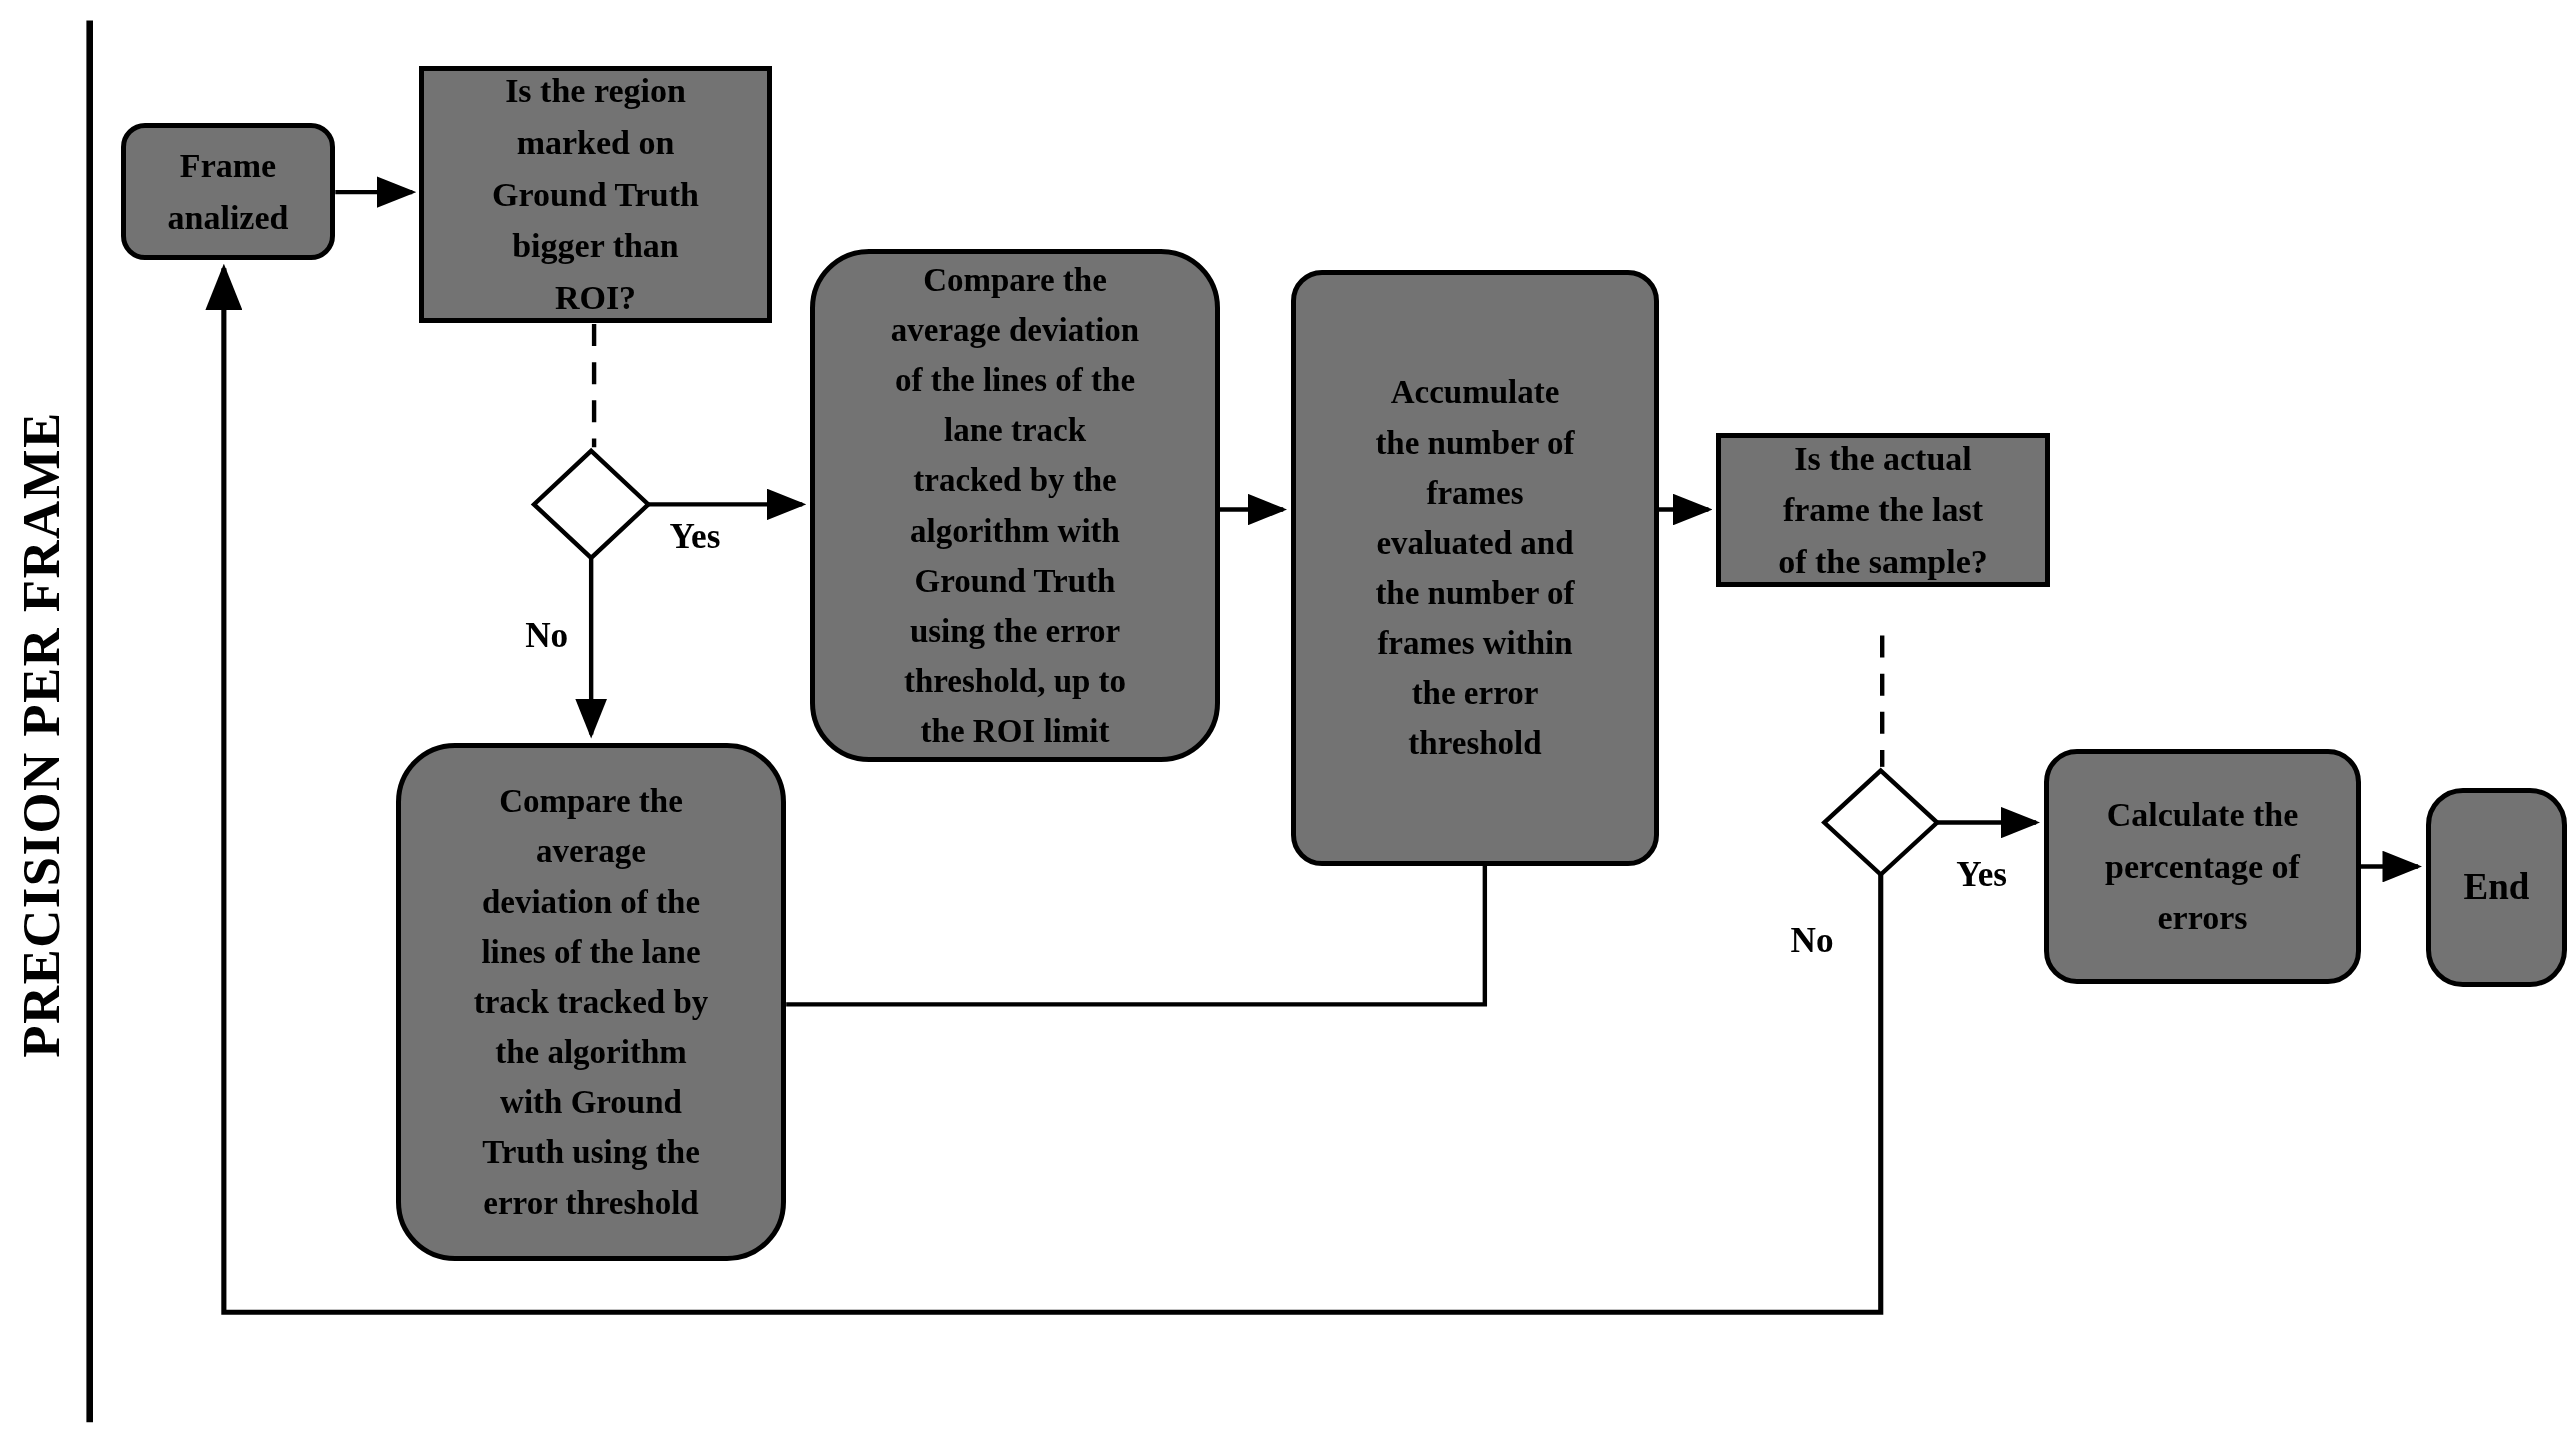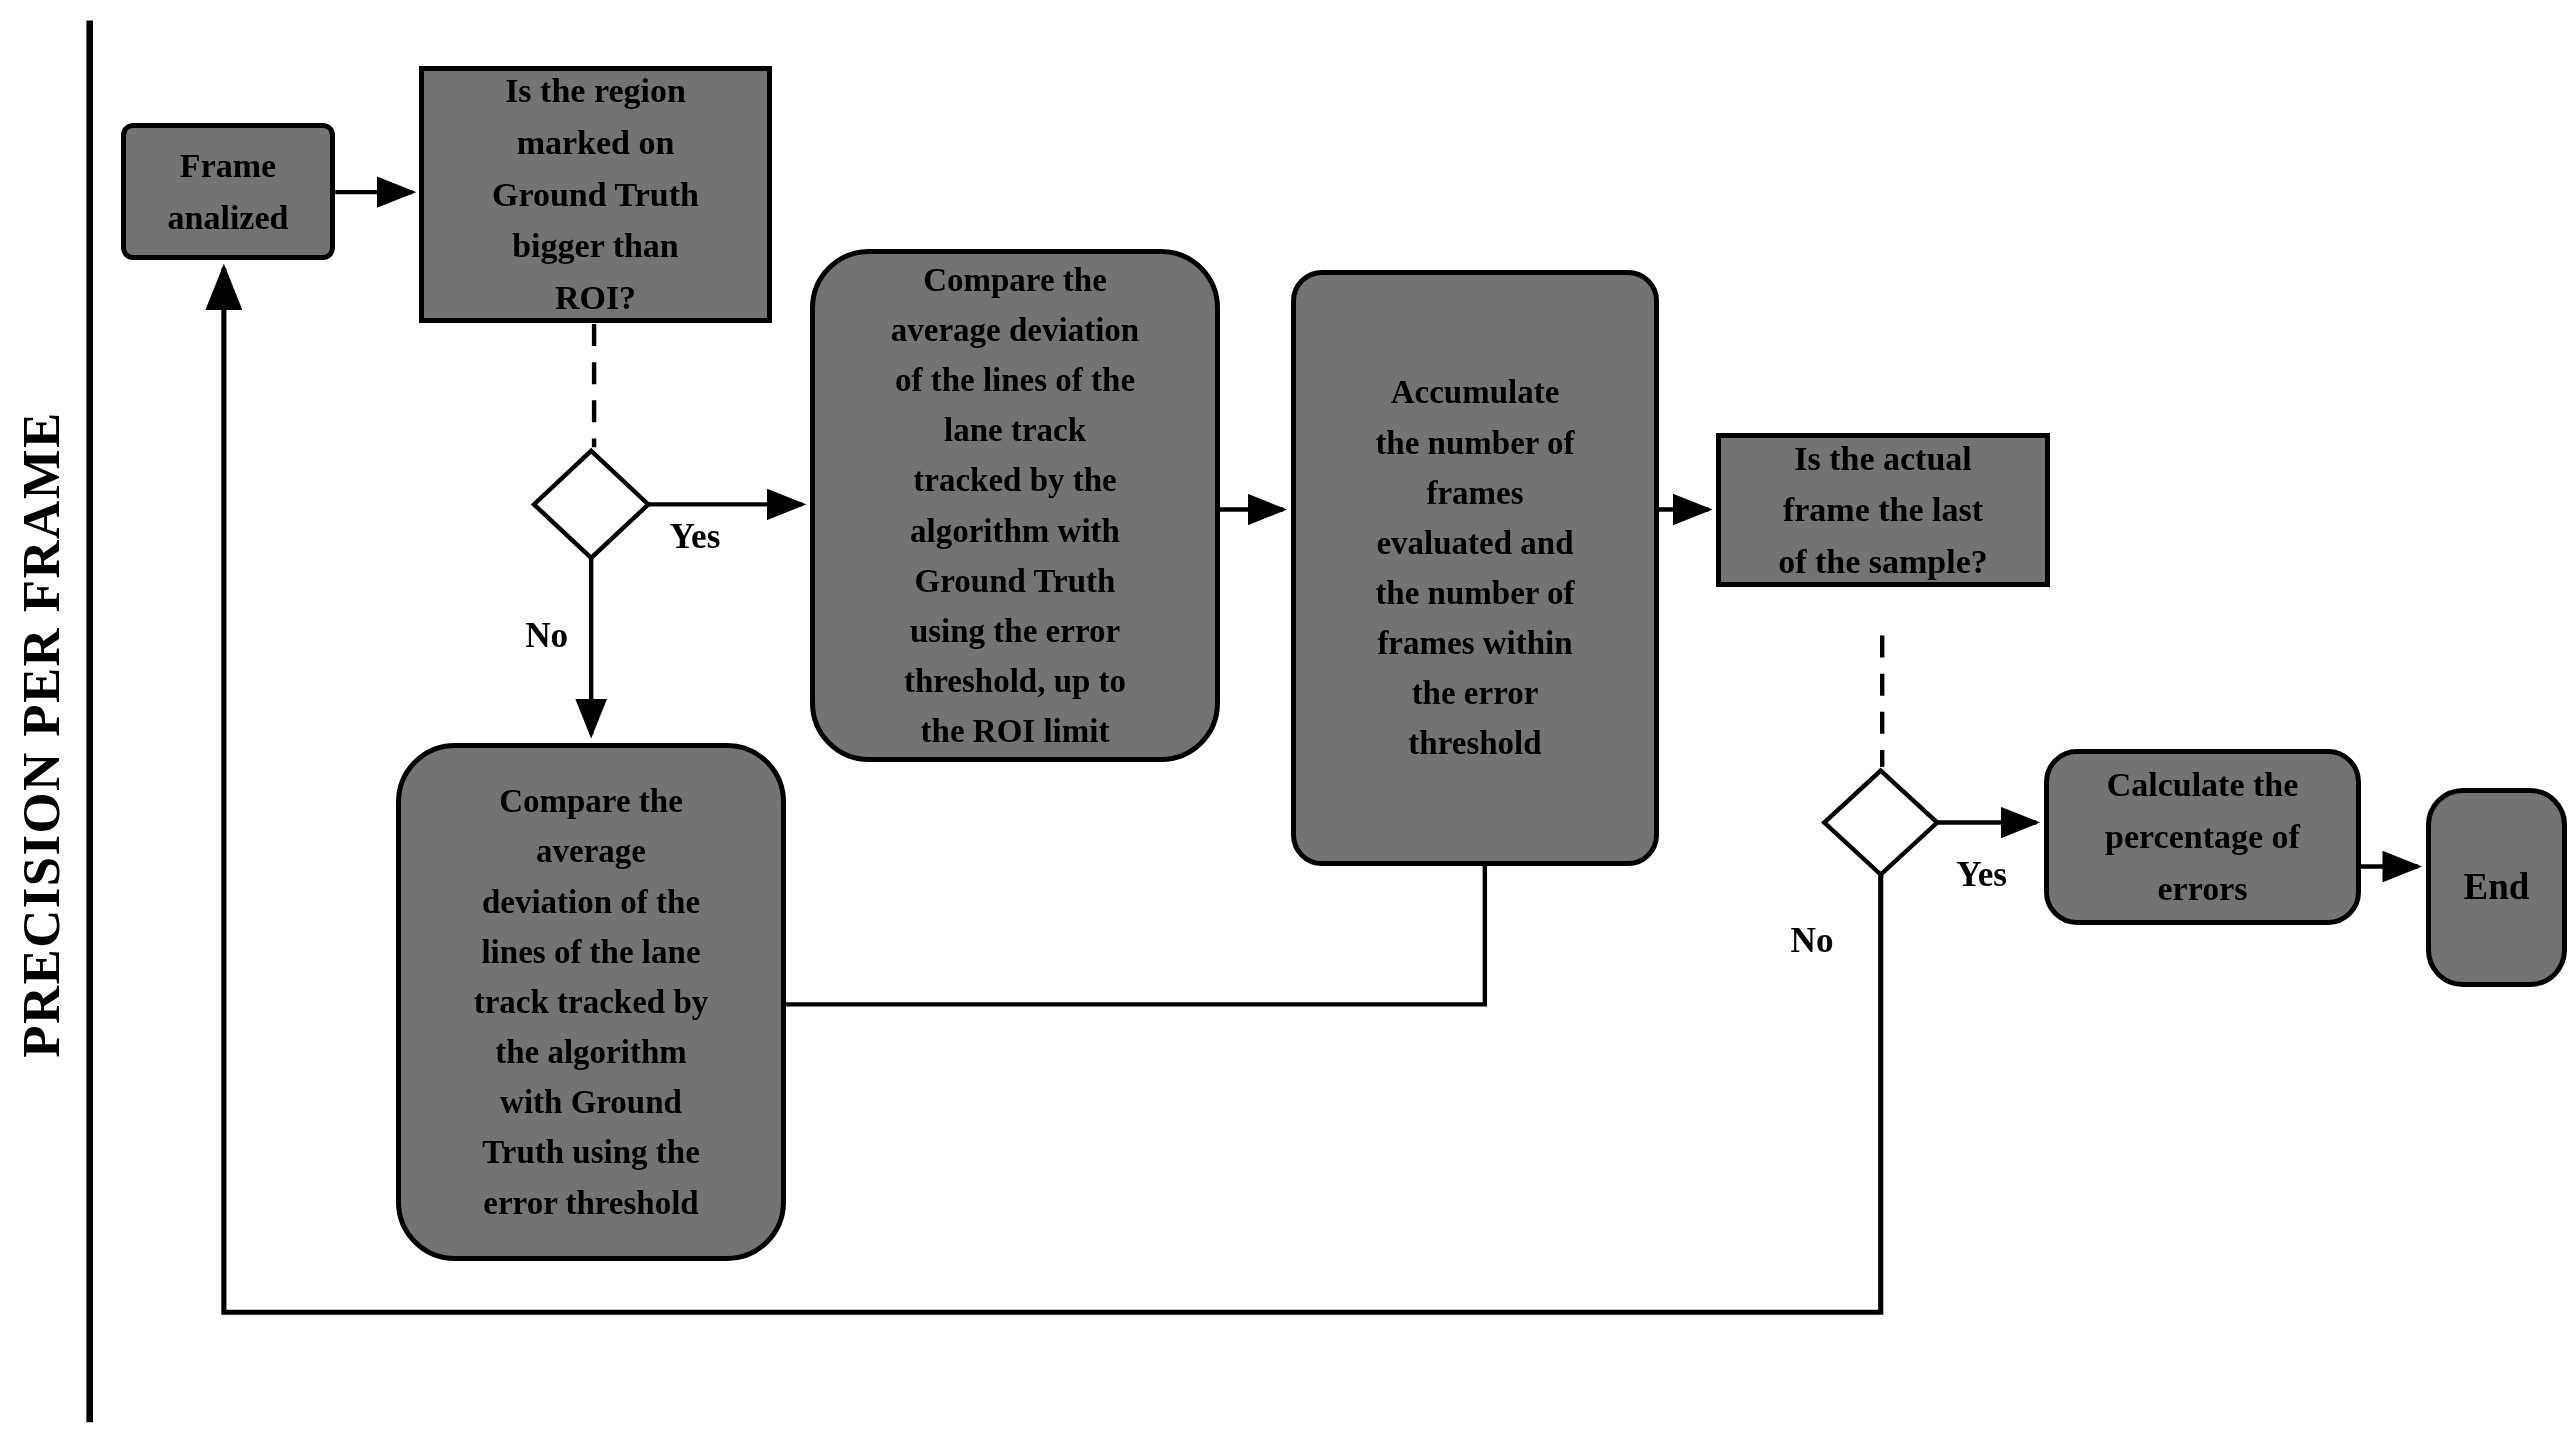--- a/index.html
+++ b/index.html
@@ -61,27 +61,27 @@
     white-space: pre-line;
     display: flex;
     align-items: center;
     justify-content: center;
     padding: 0 13.2px;
   }
   .node.terminator { border-width: 5.9px; }
   .node.process    { border-radius: 59px; }
   .node.decision-q { border-width: 5.9px; }
 
-  #n-frame     { left: 121px;  top: 123px;  width: 214px; height: 137px; border-radius: 12px; font-size: 34px; }
+  #n-frame     { left: 121px;  top: 123px;  width: 214px; height: 137px; border-radius: 24px; font-size: 34px; }
   #n-region    { left: 419px;  top: 66px;   width: 353px; height: 257px; font-size: 34px; }
   #n-compare-roi { left: 810px; top: 249px; width: 410px; height: 513px; }
   #n-accumulate  { left: 1291px; top: 270px; width: 368px; height: 596px; border-radius: 31px; }
   #n-actual      { left: 1716px; top: 433px; width: 334px; height: 154px; font-size: 34px; }
   #n-compare-thr { left: 396px;  top: 743px; width: 390px; height: 518px; }
-  #n-calculate   { left: 2044px; top: 749px; width: 317px; height: 176px; border-radius: 33px; border-width: 5.9px; font-size: 34px; }
+  #n-calculate   { left: 2044px; top: 749px; width: 317px; height: 235px; border-radius: 33px; border-width: 5.9px; font-size: 34px; }
   #n-end         { left: 2426px; top: 788px; width: 141px; height: 199px; border-radius: 37px; font-size: 37px; }
 </style>
 </head>
 <body>
 
 <div id="canvas">
 
   <svg id="connector-layer" viewBox="0 0 3513 1971" xmlns="http://www.w3.org/2000/svg">
     <defs>
       <marker id="arr" viewBox="0 0 10 8" refX="9" refY="4" markerWidth="9" markerHeight="7.2" orient="auto-start-reverse">

